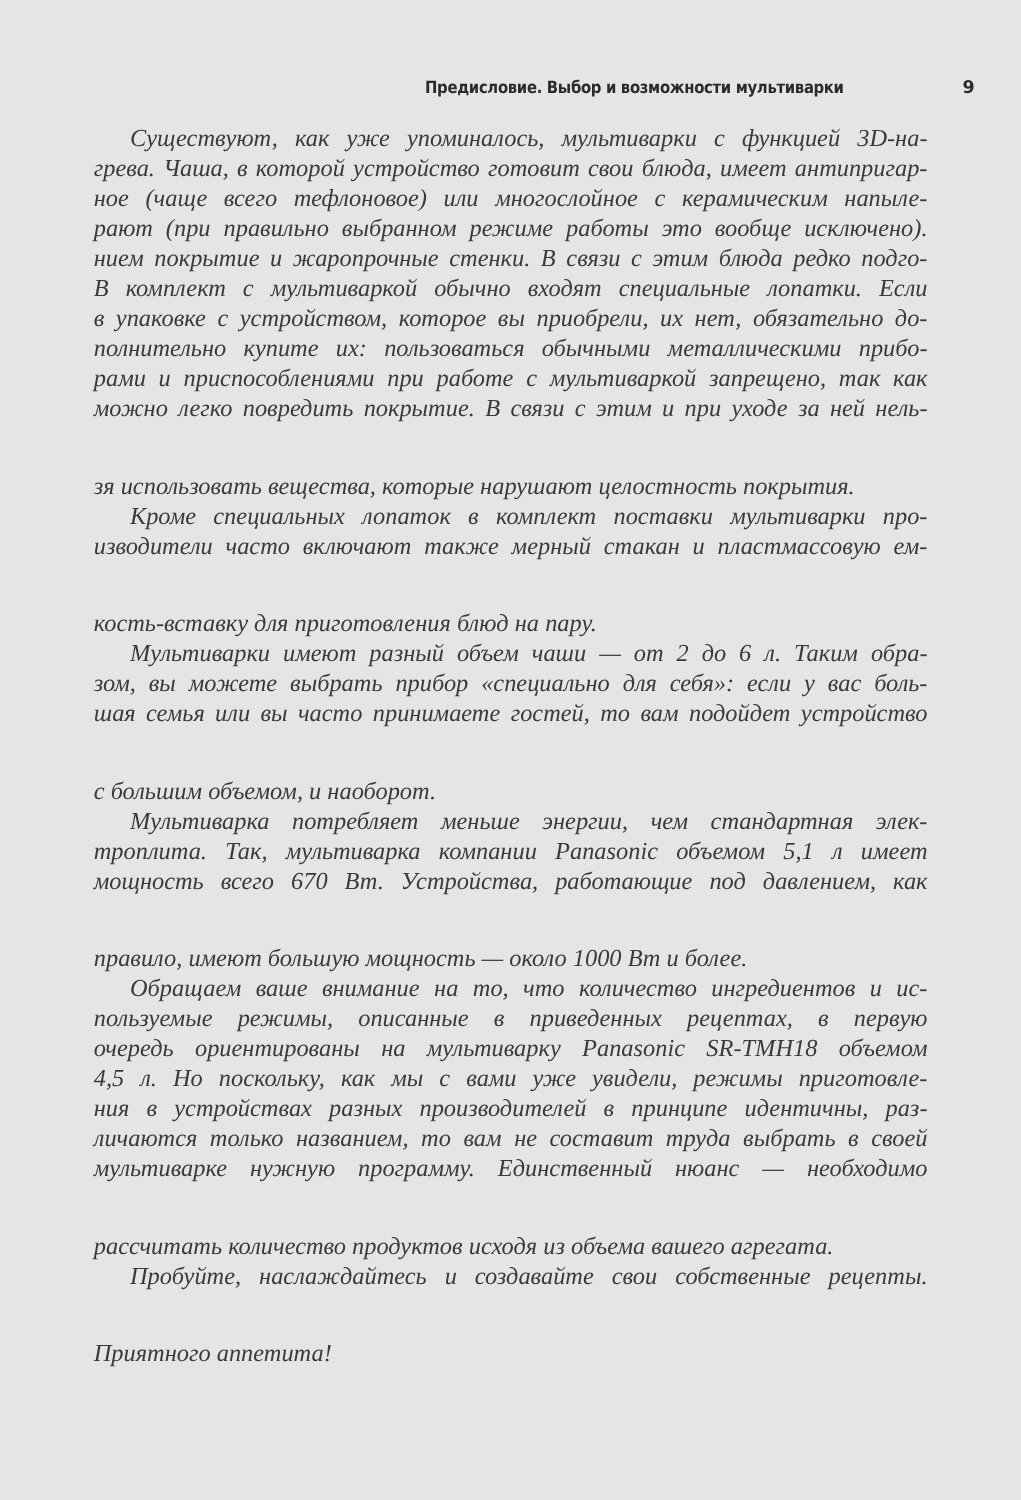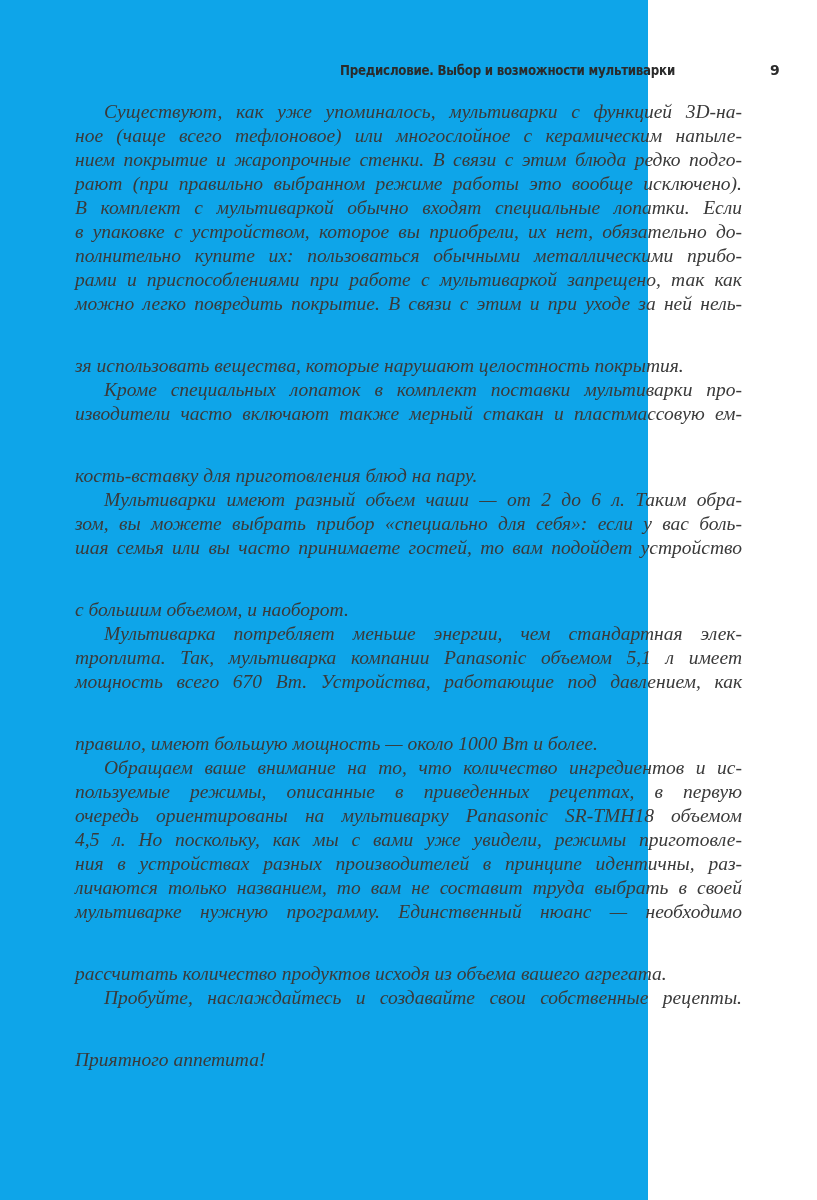--- a/index.html
+++ b/index.html
@@ -1,17 +1,17 @@
 <!DOCTYPE html>
 <html><head>
 <meta charset="utf-8">
 <style>
   html, body { margin: 0; padding: 0; background: #ffffff; }
   body { width: 817px; height: 1200px; position: relative; overflow: hidden; }
-  .page { position: absolute; left: 0; top: 0; width: 648px; height: 1200px; background: #0ea5e9; }
+  .page { position: absolute; left: 0; top: 0; width: 817px; height: 1200px; background: #e5e5e5; }
   .running-head {
     position: absolute; top: 62px; left: 340px; width: 360px;
     font-family: "DejaVu Sans", sans-serif; font-weight: bold; font-size: 13.5px;
     color: #2b2b2b; letter-spacing: -0.3px; white-space: nowrap;
     transform: scaleX(0.88); transform-origin: left top;
   }
   .page-number {
     position: absolute; top: 62px; left: 770px;
     font-family: "DejaVu Sans", sans-serif; font-weight: bold; font-size: 14px; color: #2b2b2b;
   }
@@ -30,23 +30,24 @@
 </head>
 <body>
 
 <div class="page">
   <div class="running-head">Предисловие. Выбор и возможности мультиварки</div>
   <div class="page-number">9</div>
 
   <div class="body-text">
     <div class="paragraph">
       <span class="line indent">Существуют, как уже упоминалось, мультиварки с функцией 3D-на-</span>
+      <span class="line">грева. Чаша, в которой устройство готовит свои блюда, имеет антипригар-</span>
       <span class="line">ное (чаще всего тефлоновое) или многослойное с керамическим напыле-</span>
+      <span class="line">рают (при правильно выбранном режиме работы это вообще исключено).</span>
       <span class="line">нием покрытие и жаропрочные стенки. В связи с этим блюда редко подго-</span>
-      <span class="line">рают (при правильно выбранном режиме работы это вообще исключено).</span>
       <span class="line">В комплект с мультиваркой обычно входят специальные лопатки. Если</span>
       <span class="line">в упаковке с устройством, которое вы приобрели, их нет, обязательно до-</span>
       <span class="line">полнительно купите их: пользоваться обычными металлическими прибо-</span>
       <span class="line">рами и приспособлениями при работе с мультиваркой запрещено, так как</span>
       <span class="line">можно легко повредить покрытие. В связи с этим и при уходе за ней нель-</span>
       <span class="line last">зя использовать вещества, которые нарушают целостность покрытия.</span>
     </div>
 
     <div class="paragraph">
       <span class="line indent">Кроме специальных лопаток в комплект поставки мультиварки про-</span>

